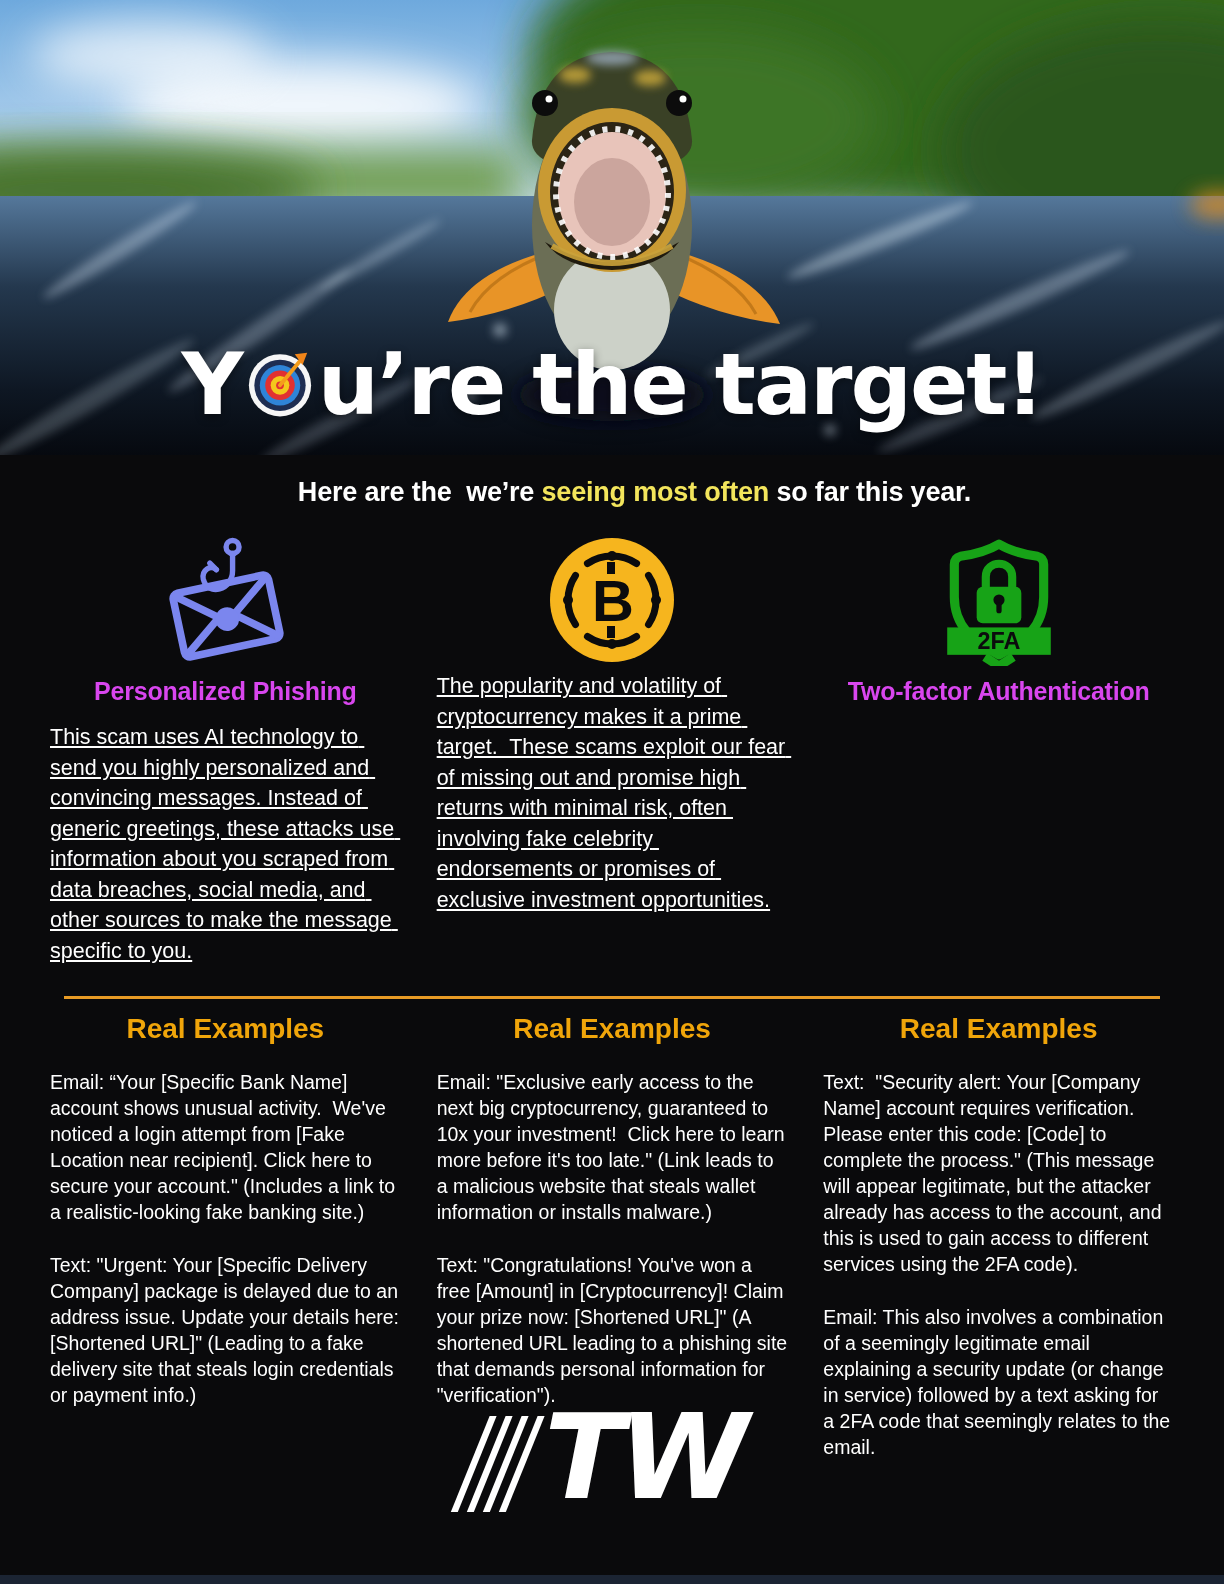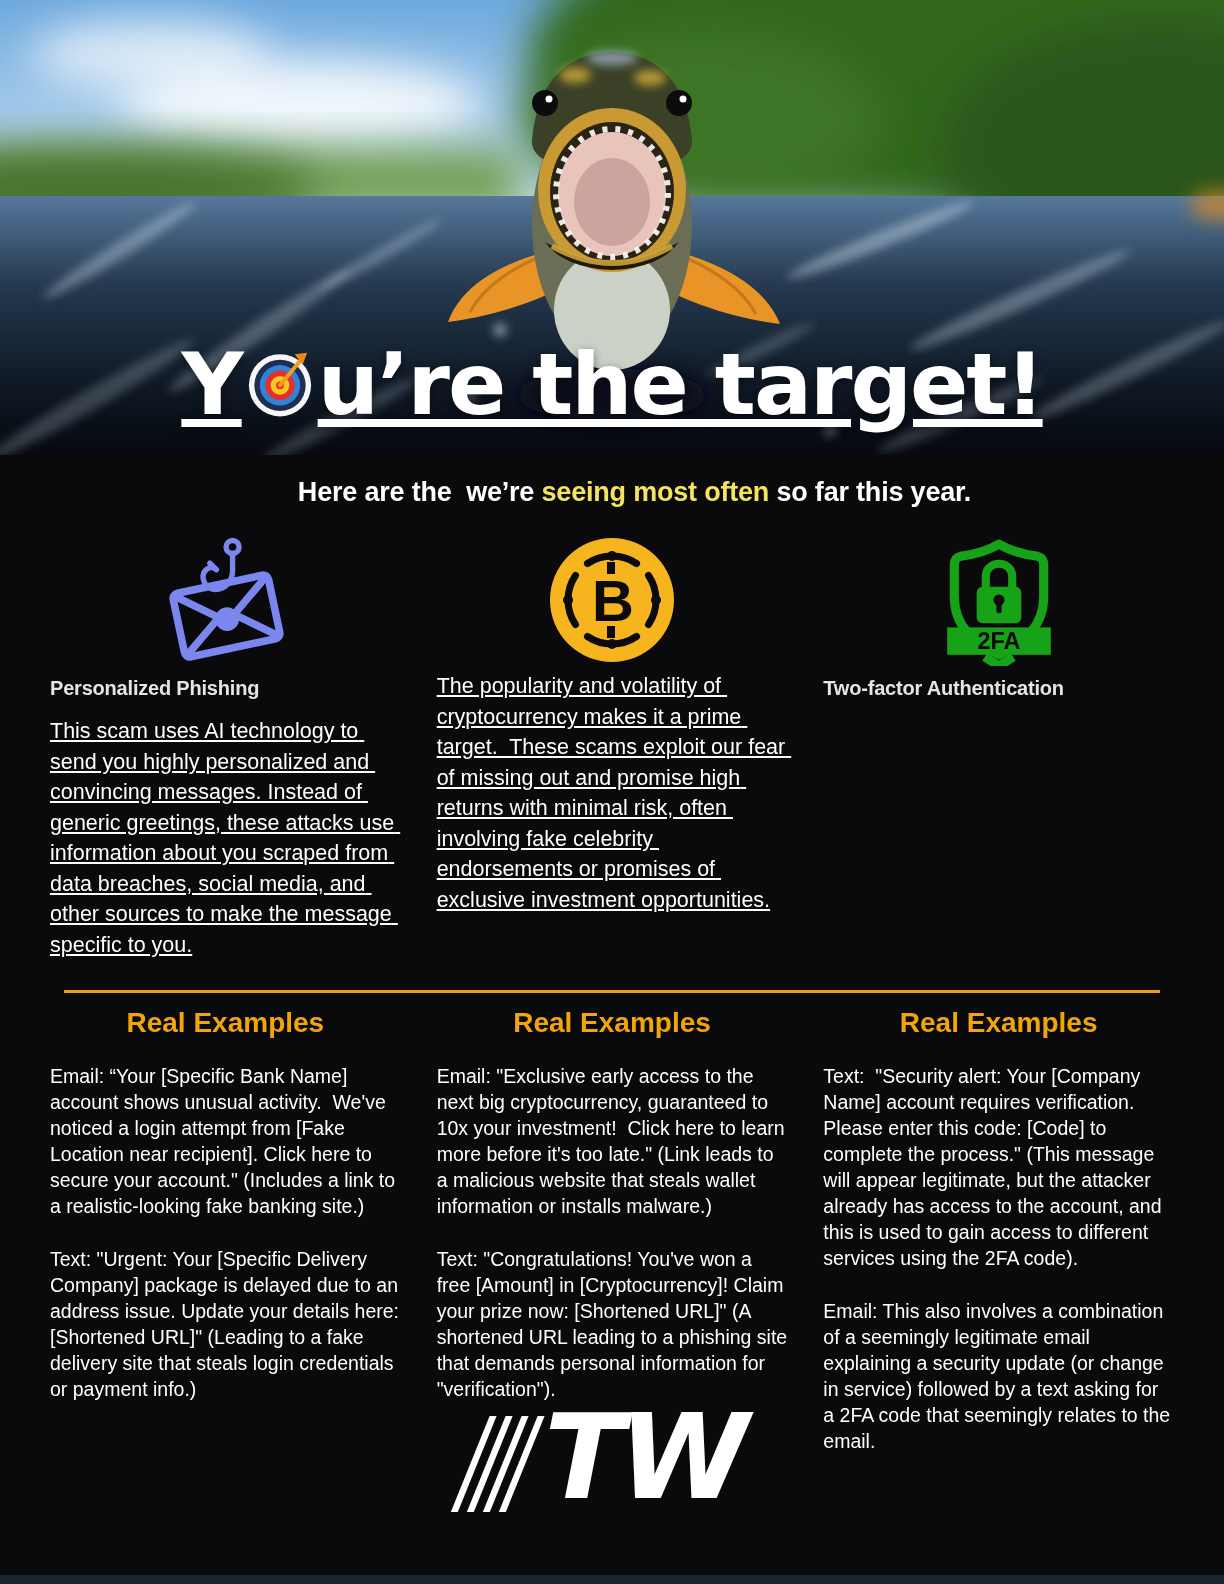--- a/index.html
+++ b/index.html
@@ -11,39 +11,38 @@
   }
   
   .hero { position:relative; width:1224px; height:455px; overflow:hidden; background:#101820; }
   .hero svg.scene { position:absolute; inset:0; display:block; }
   .hero-title {
     position:absolute; left:0; right:0; bottom:28px; text-align:center;
     font-family:"DejaVu Sans","Liberation Sans",sans-serif;
     font-weight:bold; font-size:86px; letter-spacing:-2px; color:#ffffff;
     text-shadow:0 3px 10px rgba(0,0,0,.45); line-height:1;
     white-space:nowrap;
-    text-decoration:underline;
   }
   .hero-title .bullseye { display:inline-block; width:70px; height:70px; vertical-align:-4px; margin:0 3px; }
   
   .intro {
     height:74px; display:flex; align-items:center; justify-content:center;
     font-size:27px; font-weight:bold; color:#ffffff; letter-spacing:-0.2px;
     white-space:pre;
     margin-left:45px;
   }
   .intro .hl { color:#f3e55c; }
   
   .columns-grid, .examples-grid {
     display:grid; grid-template-columns:repeat(3,1fr);
     column-gap:36px; padding:0 50px;
   }
   .icon-wrap { height:142px; display:flex; align-items:center; justify-content:center; }
   .col-title {
-    text-align:left; color:#e5e5e5; font-weight:bold; font-size:20px;
+    text-align:center; color:#d946ef; font-weight:bold; font-size:25px;
     margin:6px 0 16px; letter-spacing:-0.2px;
   }
   .col-body {
     color:#ffffff; font-size:21.5px; line-height:30.5px; white-space:pre-wrap;text-decoration:underline;
   }
   .divider { margin:30px 64px 0; border-top:3px solid #e89b25; }
   .examples-grid { margin-top:14px; }
   .examples-title {
     text-align:center; color:#f0a50a; font-weight:bold; font-size:28px; margin-bottom:24px;
   }

